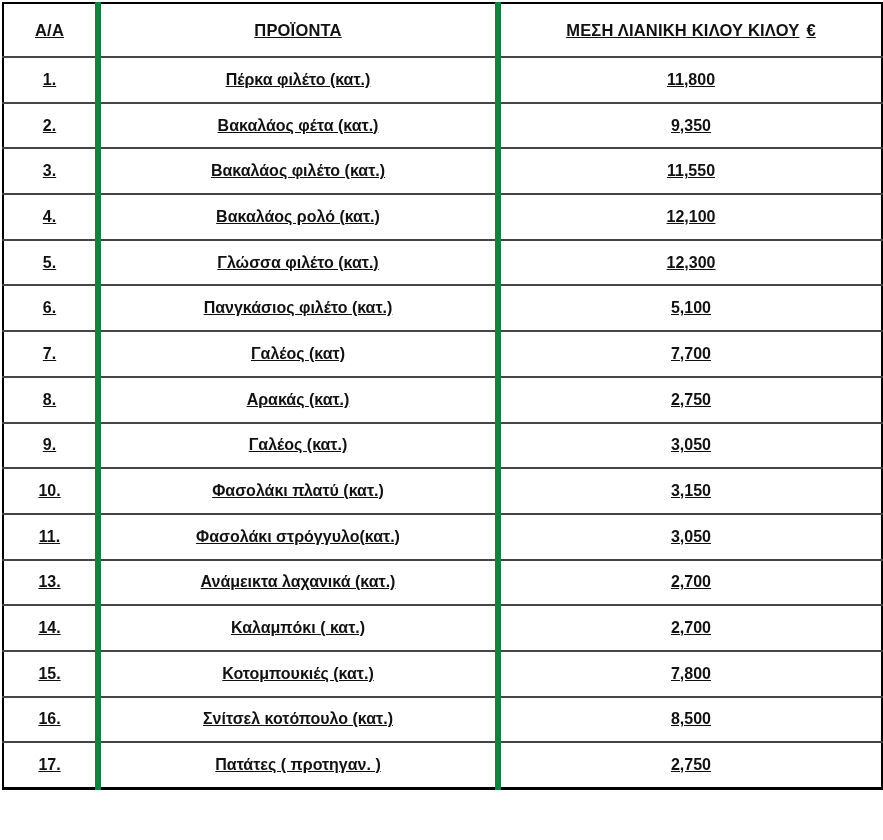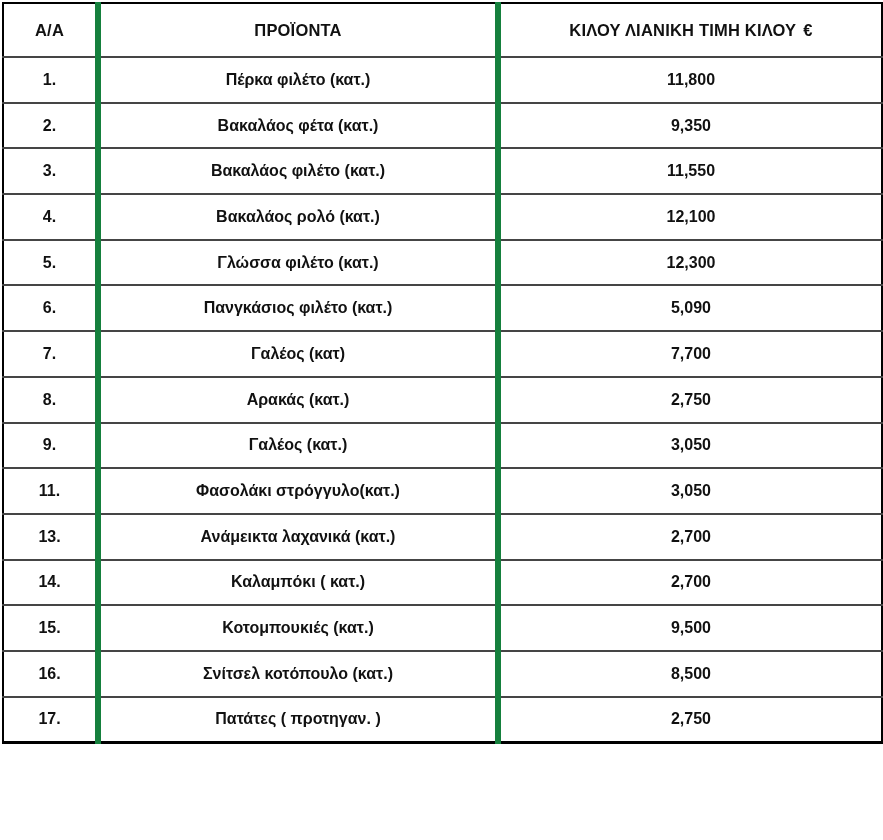--- a/index.html
+++ b/index.html
@@ -35,20 +35,21 @@
   col.col-price   { width: 384px; }
 
   th, td {
     text-align: center;
     vertical-align: middle;
     color: #111111;
     font-weight: bold;
     padding: 0 4px;
     overflow: hidden;
     white-space: nowrap;
+    text-decoration: underline;
   }
 
   
   th + th, td + td {
     border-left: 6px solid #15803d;
   }
 
   
   tbody tr td {
     border-top: 2px solid #454545;
@@ -74,21 +75,21 @@
   <table class="price-table">
     <colgroup>
       <col class="col-num">
       <col class="col-product">
       <col class="col-price">
     </colgroup>
     <thead>
       <tr>
         <th>Α/Α</th>
         <th>ΠΡΟΪΟΝΤΑ</th>
-        <th class="price-header"><span>ΚΙΛΟΥ ΛΙΑΝΙΚΗ ΤΙΜΗ ΚΙΛΟΥ</span><span class="euro-gap"></span><span>€</span></th>
+        <th class="price-header"><span>ΜΕΣΗ ΛΙΑΝΙΚΗ ΚΙΛΟΥ ΚΙΛΟΥ</span><span class="euro-gap"></span><span>€</span></th>
       </tr>
     </thead>
     <tbody>
         <tr>
           <td>1.</td>
           <td>Πέρκα φιλέτο (κατ.)</td>
           <td>11,800</td>
         </tr>
         <tr>
           <td>2.</td>
@@ -106,56 +107,61 @@
           <td>12,100</td>
         </tr>
         <tr>
           <td>5.</td>
           <td>Γλώσσα φιλέτο (κατ.)</td>
           <td>12,300</td>
         </tr>
         <tr>
           <td>6.</td>
           <td>Πανγκάσιος φιλέτο (κατ.)</td>
-          <td>5,090</td>
+          <td>5,100</td>
         </tr>
         <tr>
           <td>7.</td>
           <td>Γαλέος (κατ)</td>
           <td>7,700</td>
         </tr>
         <tr>
           <td>8.</td>
           <td>Αρακάς (κατ.)</td>
           <td>2,750</td>
         </tr>
         <tr>
           <td>9.</td>
           <td>Γαλέος (κατ.)</td>
           <td>3,050</td>
+        </tr>
+        <tr>
+          <td>10.</td>
+          <td>Φασολάκι πλατύ (κατ.)</td>
+          <td>3,150</td>
         </tr>
         <tr>
           <td>11.</td>
           <td>Φασολάκι στρόγγυλο(κατ.)</td>
           <td>3,050</td>
         </tr>
         <tr>
           <td>13.</td>
           <td>Ανάμεικτα λαχανικά (κατ.)</td>
           <td>2,700</td>
         </tr>
         <tr>
           <td>14.</td>
           <td>Καλαμπόκι ( κατ.)</td>
           <td>2,700</td>
         </tr>
         <tr>
           <td>15.</td>
           <td>Κοτομπουκιές (κατ.)</td>
-          <td>9,500</td>
+          <td>7,800</td>
         </tr>
         <tr>
           <td>16.</td>
           <td>Σνίτσελ κοτόπουλο (κατ.)</td>
           <td>8,500</td>
         </tr>
         <tr>
           <td>17.</td>
           <td>Πατάτες ( προτηγαν. )</td>
           <td>2,750</td>

